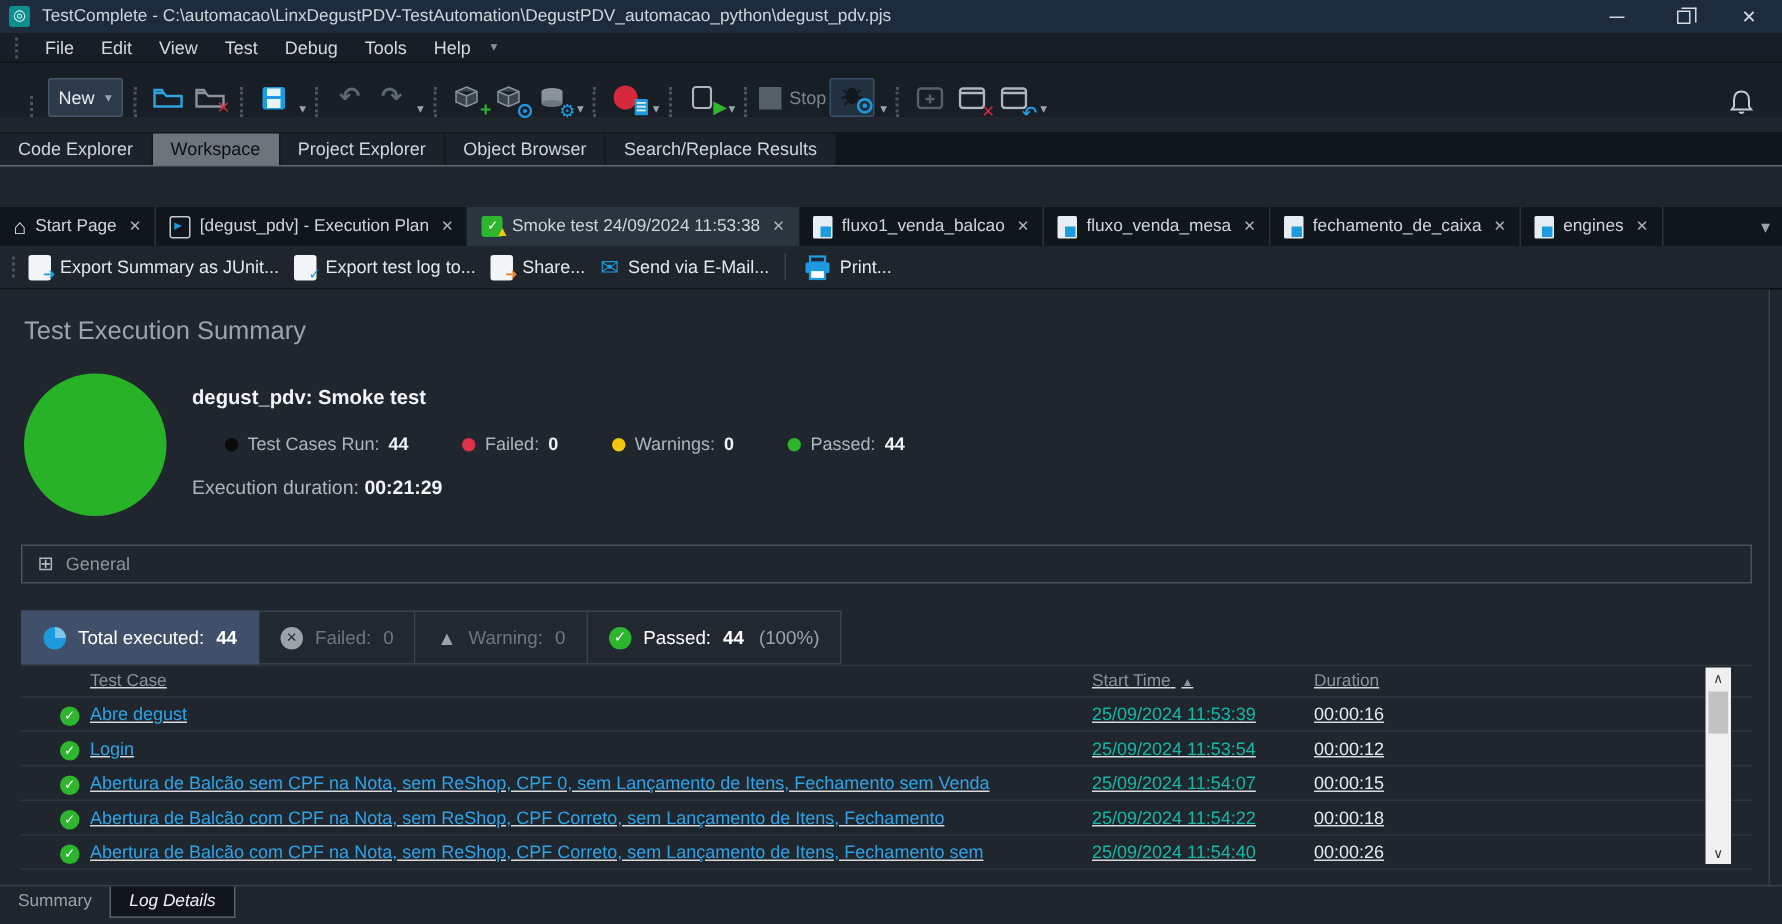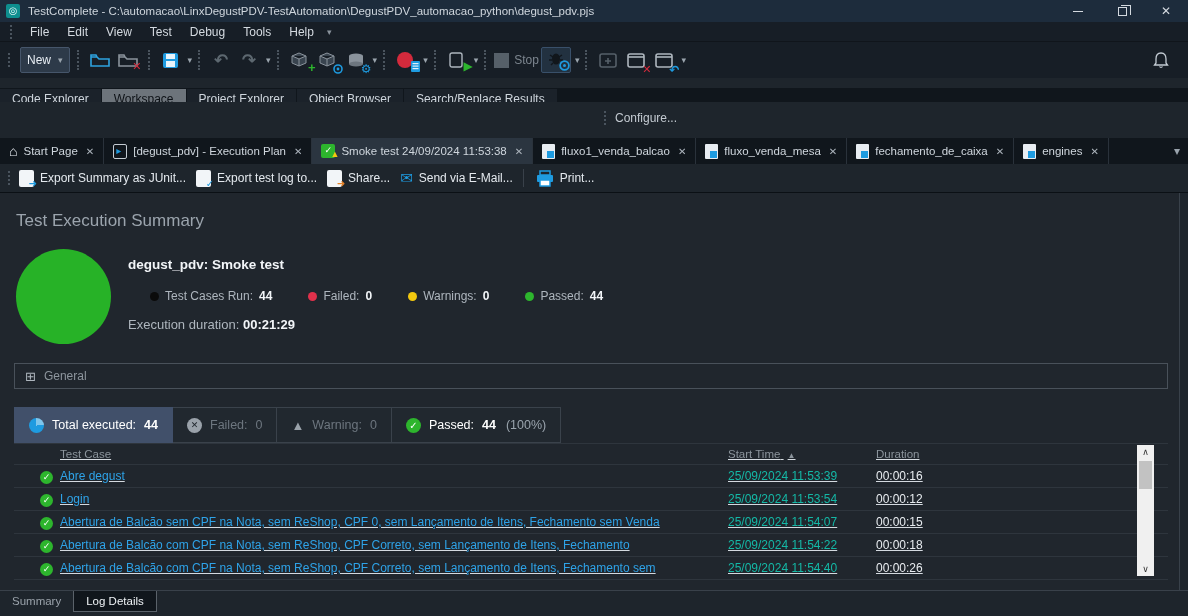--- a/index.html
+++ b/index.html
@@ -17,21 +17,21 @@
   .restoreicon { width:9px; height:9px; border:1px solid #d4dae0; position:relative; }
   .restoreicon::before { content:""; position:absolute; top:-3px; left:2px; width:9px; height:9px; border:1px solid #d4dae0; border-left:none; border-bottom:none; }
 
   
   .menubar { position:absolute; top:22px; left:0; width:100%; height:20px; background:#171e26; display:flex; align-items:center; padding-left:10px; border-bottom:1px solid #10151b; }
   .grip { width:3px; height:14px; border-left:2px dotted #4a545e; margin-right:8px; }
   .menuitem { padding:2px 9px; color:#d4dae0; }
   .menucaret { color:#8a939c; font-size:9px; padding:0 4px; }
 
   
-  .toolbar { position:absolute; top:42px; left:0; width:100%; height:36px; background:#171e26; display:flex; align-items:center; padding-left:8px; }
+  .toolbar { position:absolute; top:42px; left:0; width:100%; height:36px; background:#171e26; display:flex; align-items:flex-end; padding-left:20px; }
   .tb-sep { width:3px; height:20px; border-left:2px dotted #4a545e; margin:0 6px; }
   .tbbtn { display:flex; align-items:center; justify-content:center; height:26px; min-width:26px; margin:0 1px; border-radius:2px; }
   .newbtn { background:#2d3a49; border:1px solid #46566b; color:#e8eef4; padding:0 6px; gap:4px; }
   .caret { color:#9aa4ad; font-size:9px; margin-left:3px; }
   .g-undo { color:#5d6870; font-size:17px; font-weight:bold; }
   .stopbox { width:15px; height:15px; background:#566069; margin-right:5px; }
   .stoptxt { color:#7d868f; }
   .debugsel { background:#223140; border:1px solid #39506a; }
   .bell { margin-left:auto; margin-right:18px; }
 
@@ -106,21 +106,21 @@
   .trow .dur { width:150px; color:#e8ecf0; }
 
   .vscroll { position:absolute; top:252px; left:1137px; width:17px; height:131px; background:#f0f0f0; display:flex; flex-direction:column; align-items:center; }
   .vscroll .chev { color:#333; font-size:9px; height:14px; line-height:14px; }
   .vscroll .thumb { width:13px; height:28px; background:#c2c2c2; margin-top:2px; }
   .vscroll .chev.down { margin-top:auto; }
 
   
   .bottombar { position:absolute; top:590px; left:0; width:100%; height:26px; background:#1e252c; border-top:1px solid #39414a; display:flex; align-items:flex-start; }
   .btab { padding:4px 12px; color:#9aa2aa; font-size:11.5px; }
-  .btab.boxed { background:#10161c; border:1px solid #5a626a; border-top:none; color:#eef2f5; }
+  .btab.boxed { background:#10161c; border:1px solid #5a626a; border-top:none; color:#eef2f5;font-style:italic; }
 
   svg { display:block; }
 </style>
 </head>
 <body>
 
 <div class="app">
 
   <div class="titlebar">
     <div class="appicon">◎</div>
@@ -276,26 +276,20 @@
   </div>
 
   <div class="wtabs">
     <div class="wtab">Code Explorer</div>
     <div class="wtab active">Workspace</div>
     <div class="wtab">Project Explorer</div>
     <div class="wtab">Object Browser</div>
     <div class="wtab">Search/Replace Results</div>
   </div>
 
-  <div class="configrow">
-    <div class="configure">
-      <div class="grip"></div>
-      <span>Configure...</span>
-    </div>
-  </div>
 
   <div class="doctabs">
     <div class="dtab">
       <span class="ic-home">⌂</span>
       <span>Start Page</span>
       <span class="x">✕</span>
     </div>
     <div class="dtab">
       <span class="ic-plan"></span>
       <span>[degust_pdv] - Execution Plan</span>

